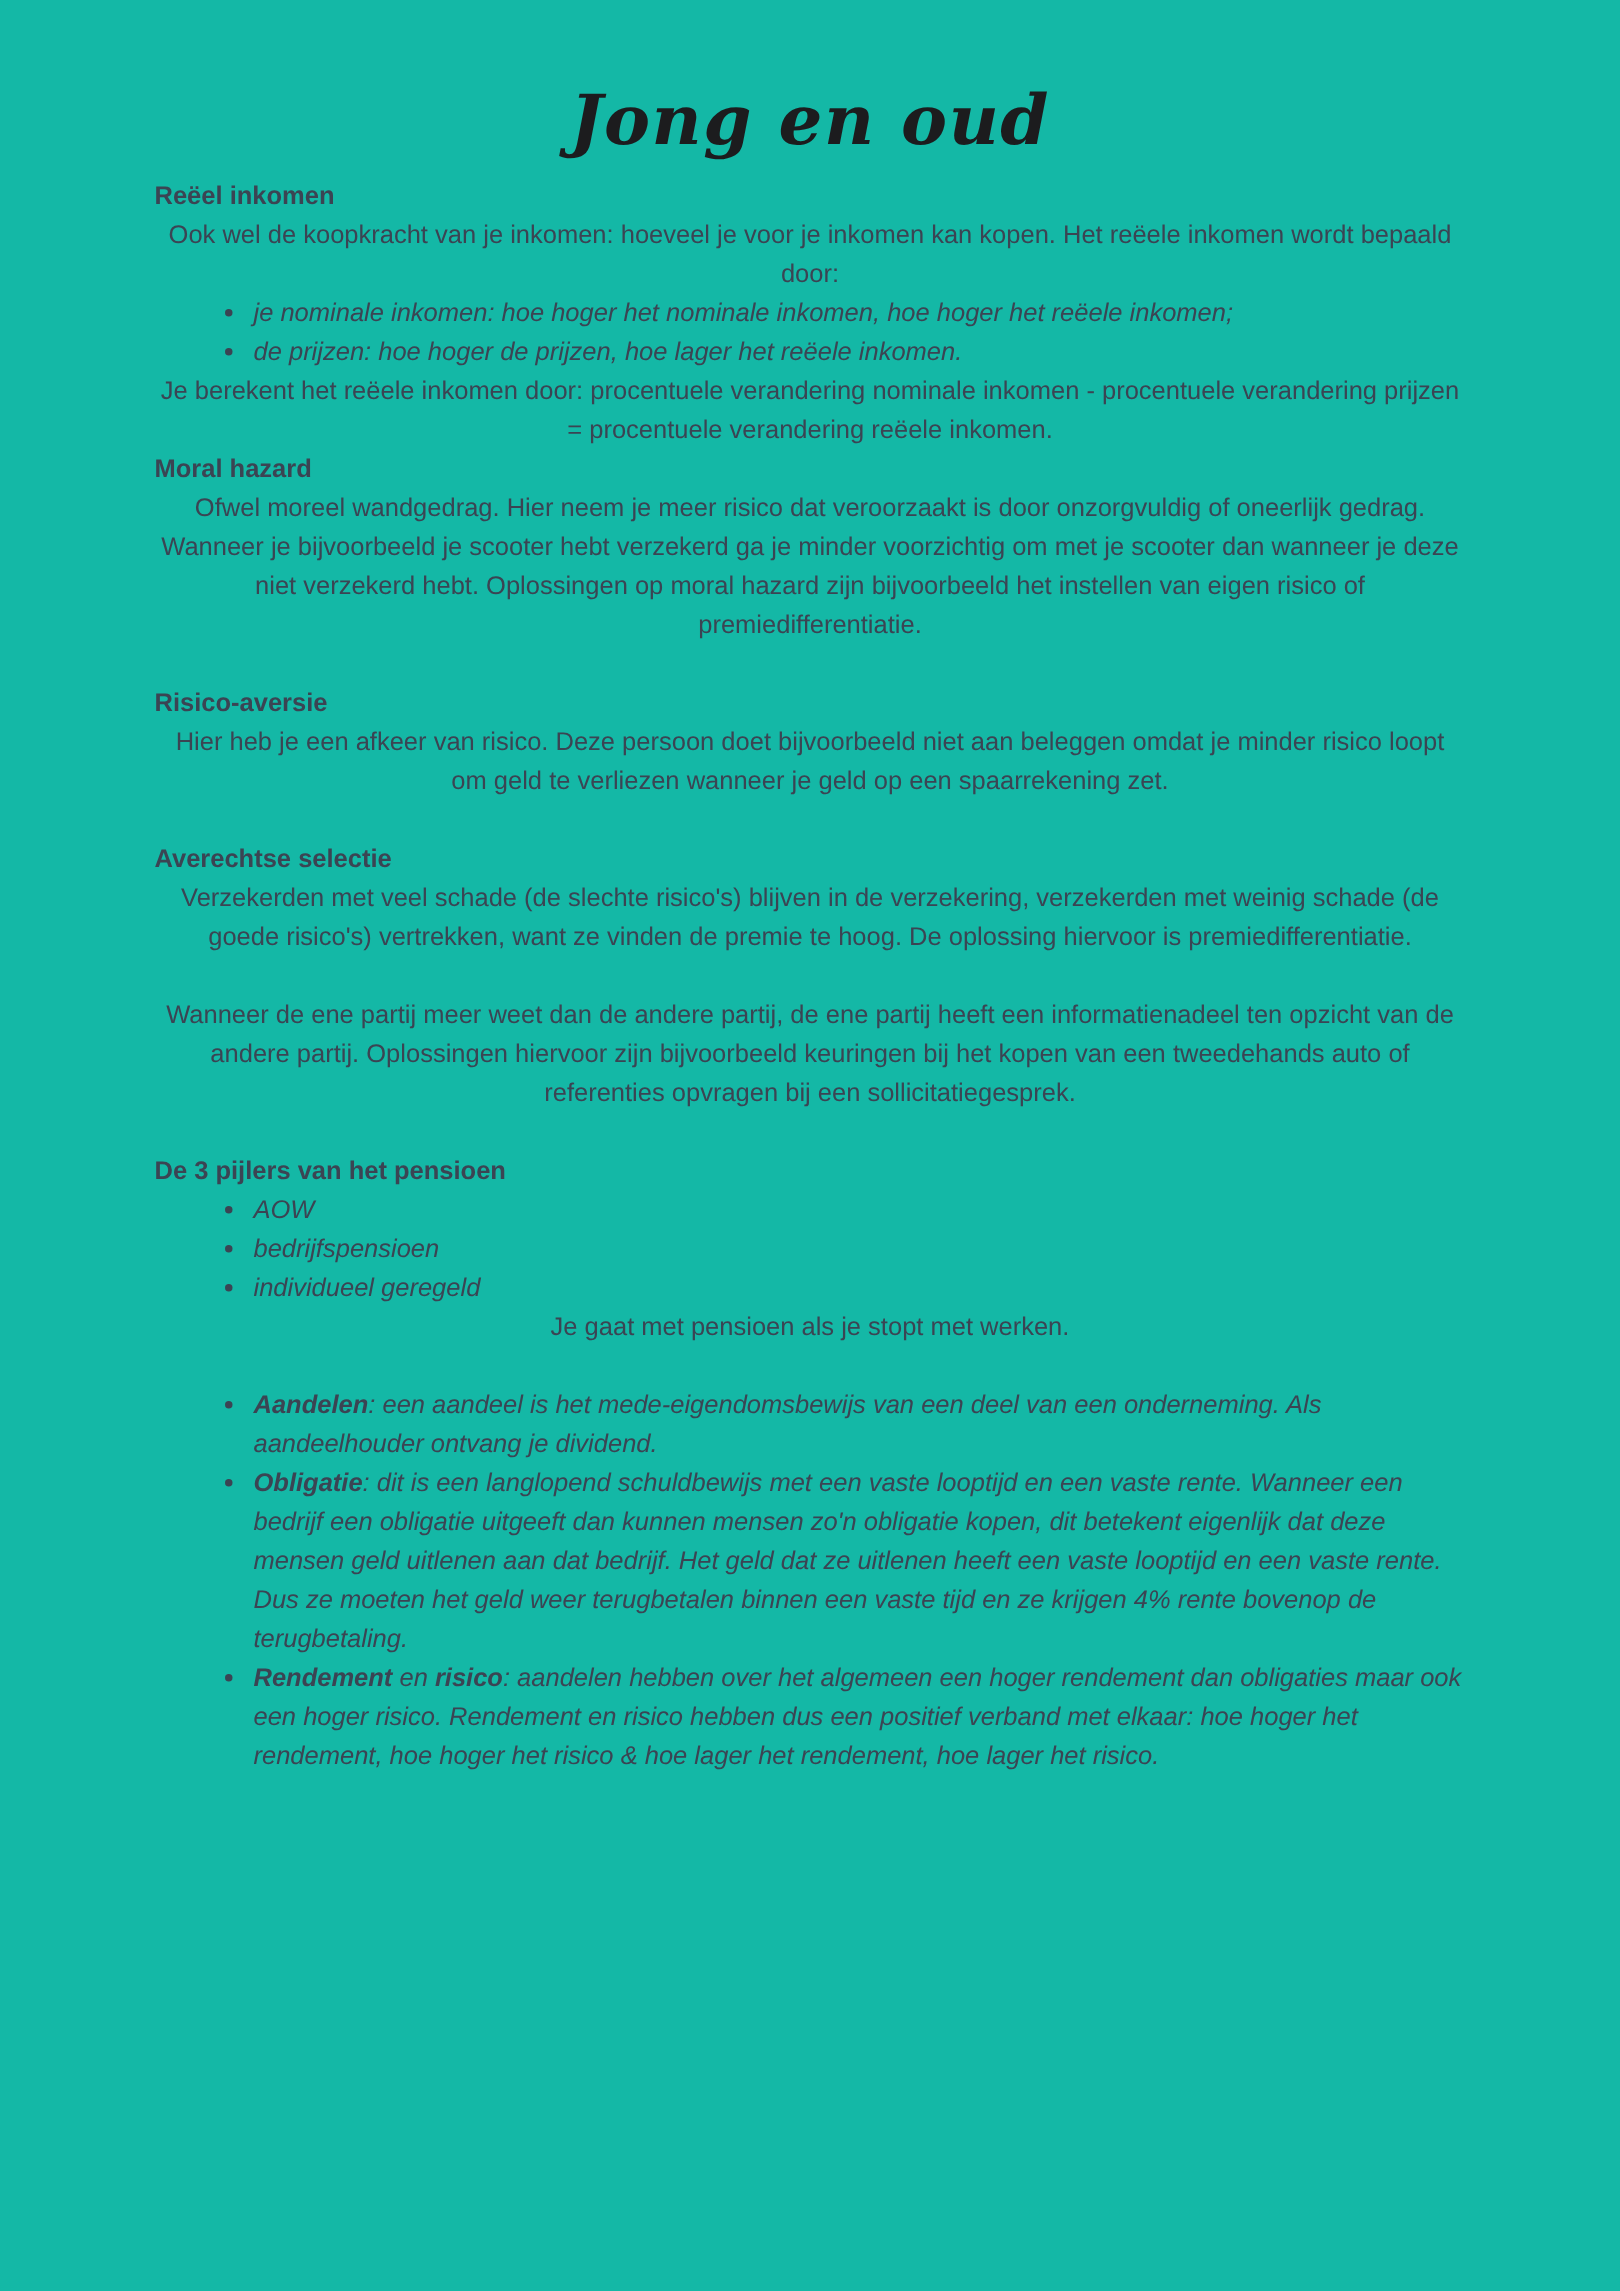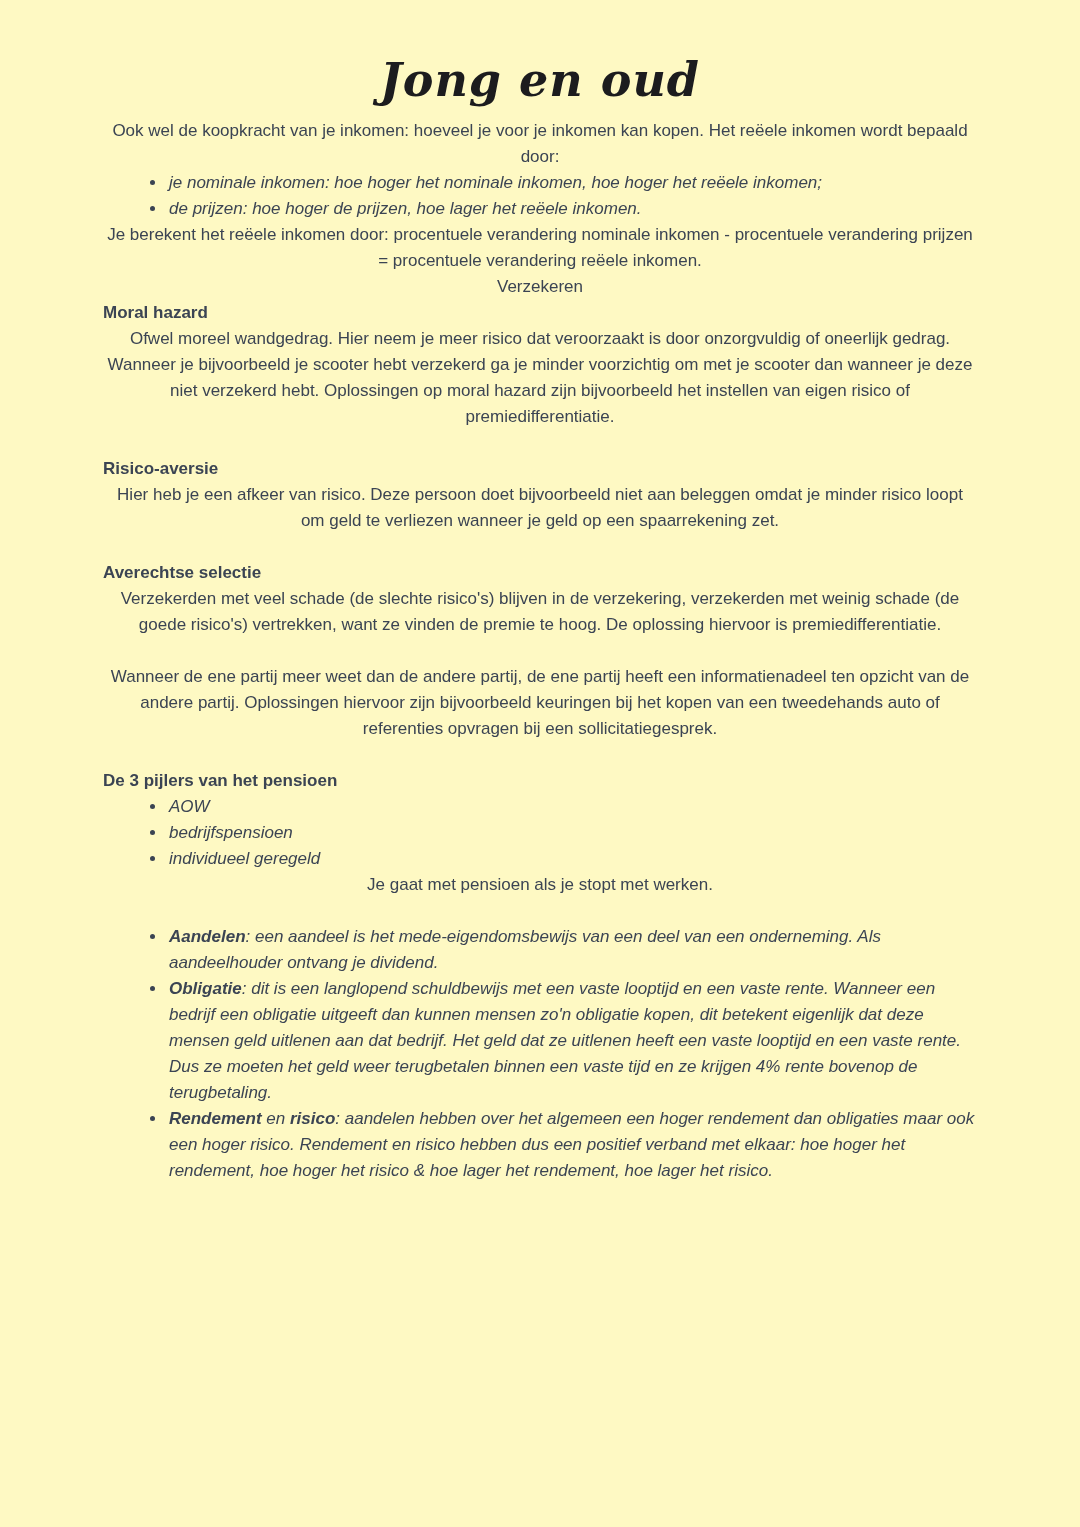--- a/index.html
+++ b/index.html
@@ -11,21 +11,21 @@
     width: 1080px;
     min-height: 1527px;
     font-family: "Liberation Sans", "DejaVu Sans", sans-serif;
     color: #3b4453;
   }
   .page {
     box-sizing: border-box;
     width: 1080px;
     min-height: 1527px;
     padding: 56px 103px 40px 103px;
-    background: #fef9c3;
+    background: #14b8a6;
   }
   .doc-title {
     text-align: center;
     font-family: "DejaVu Serif", serif;
     font-style: italic;
     font-weight: 700;
     font-size: 46px;
     line-height: 1.05;
     color: #1c1c1e;
     margin: 0 0 14px 0;
@@ -59,27 +59,27 @@
   .b {
     font-weight: 700;
   }
 </style>
 </head>
 <body style="color: rgb(59, 68, 83);">
 
 <div class="page">
   <h1 class="doc-title" style="color: rgb(28, 28, 30);">Jong en oud</h1>
   <div>
+      <div class="heading">Reëel inkomen</div>
       <p class="para"><span>Ook wel de koopkracht van je inkomen: hoeveel je voor je inkomen kan kopen. Het reëele inkomen wordt bepaald door:</span></p>
       <ul class="bullets">
         <li><span>je nominale inkomen: hoe hoger het nominale inkomen, hoe hoger het reëele inkomen;</span></li>
         <li><span>de prijzen: hoe hoger de prijzen, hoe lager het reëele inkomen.</span></li>
       </ul>
       <p class="para"><span>Je berekent het reëele inkomen door: procentuele verandering nominale inkomen - procentuele verandering prijzen = procentuele verandering reëele inkomen.</span></p>
-      <p class="para"><span>Verzekeren</span></p>
       <div class="heading">Moral hazard</div>
       <p class="para"><span>Ofwel moreel wandgedrag. Hier neem je meer risico dat veroorzaakt is door onzorgvuldig of oneerlijk gedrag. Wanneer je bijvoorbeeld je scooter hebt verzekerd ga je minder voorzichtig om met je scooter dan wanneer je deze niet verzekerd hebt. Oplossingen op moral hazard zijn bijvoorbeeld het instellen van eigen risico of premiedifferentiatie.</span></p>
       <div class="spacer"></div>
       <div class="heading">Risico-aversie</div>
       <p class="para"><span>Hier heb je een afkeer van risico. Deze persoon doet bijvoorbeeld niet aan beleggen omdat je minder risico loopt om geld te verliezen wanneer je geld op een spaarrekening zet.</span></p>
       <div class="spacer"></div>
       <div class="heading">Averechtse selectie</div>
       <p class="para"><span>Verzekerden met veel schade (de slechte risico's) blijven in de verzekering, verzekerden met weinig schade (de goede risico's) vertrekken, want ze vinden de premie te hoog. De oplossing hiervoor is premiedifferentiatie.</span></p>
       <div class="spacer"></div>
       <p class="para"><span>Wanneer de ene partij meer weet dan de andere partij, de ene partij heeft een informatienadeel ten opzicht van de andere partij. Oplossingen hiervoor zijn bijvoorbeeld keuringen bij het kopen van een tweedehands auto of referenties opvragen bij een sollicitatiegesprek.</span></p>

